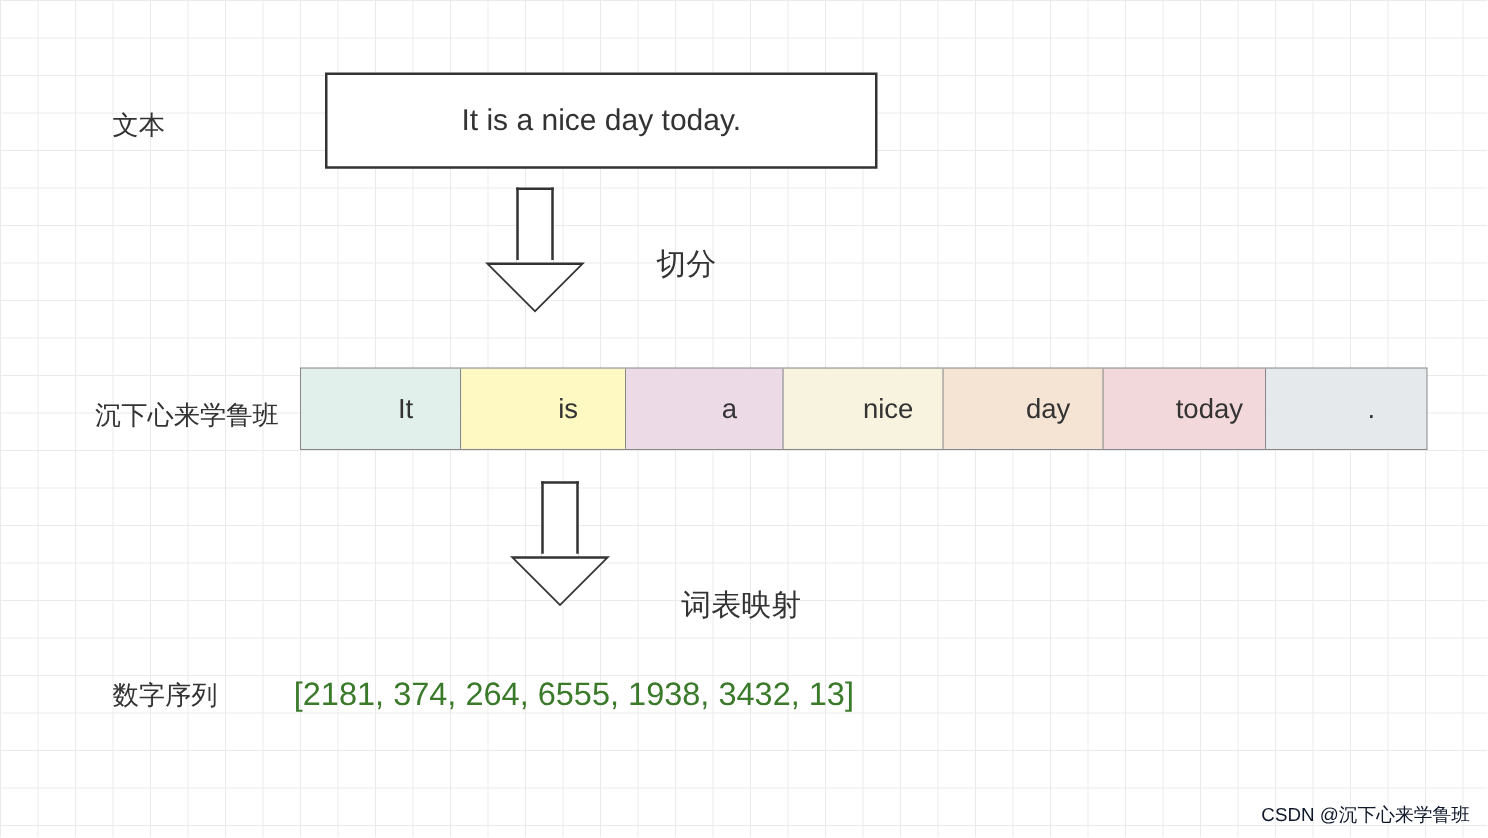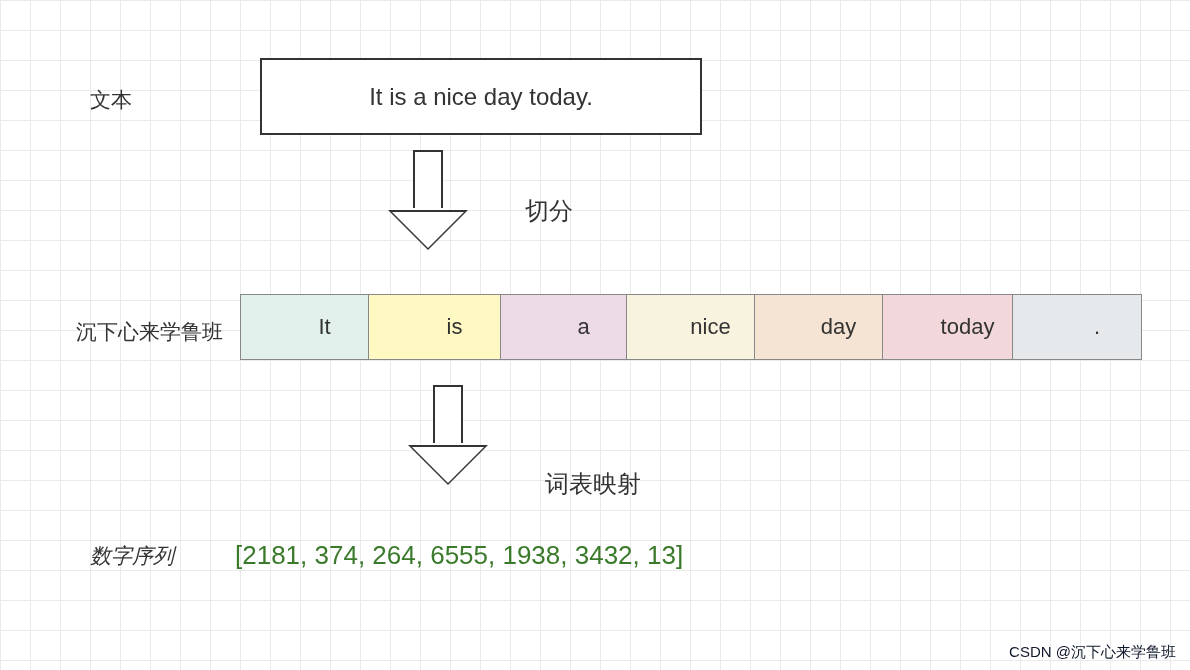--- a/index.html
+++ b/index.html
@@ -19,21 +19,21 @@
       linear-gradient(to bottom, #eaeaea 1px, transparent 1px);
     background-size: 30px 30px;
     z-index: 0;
   }
   .content { position: relative; z-index: 1; }
 
   
   .label { position: absolute; font-size: 21px; color: #333; }
   .label-text { top: 86px; left: 90px; }
   .label-tokens { top: 318px; left: 76px; }
-  .label-numbers { top: 542px; left: 90px; font-style: italic; }
+  .label-numbers { top: 542px; left: 90px; }
 
   
   .sentence-box {
     position: absolute;
     top: 58px;
     left: 260px;
     width: 442px;
     height: 77px;
     border: 2px solid #333;
     background: #fff;

